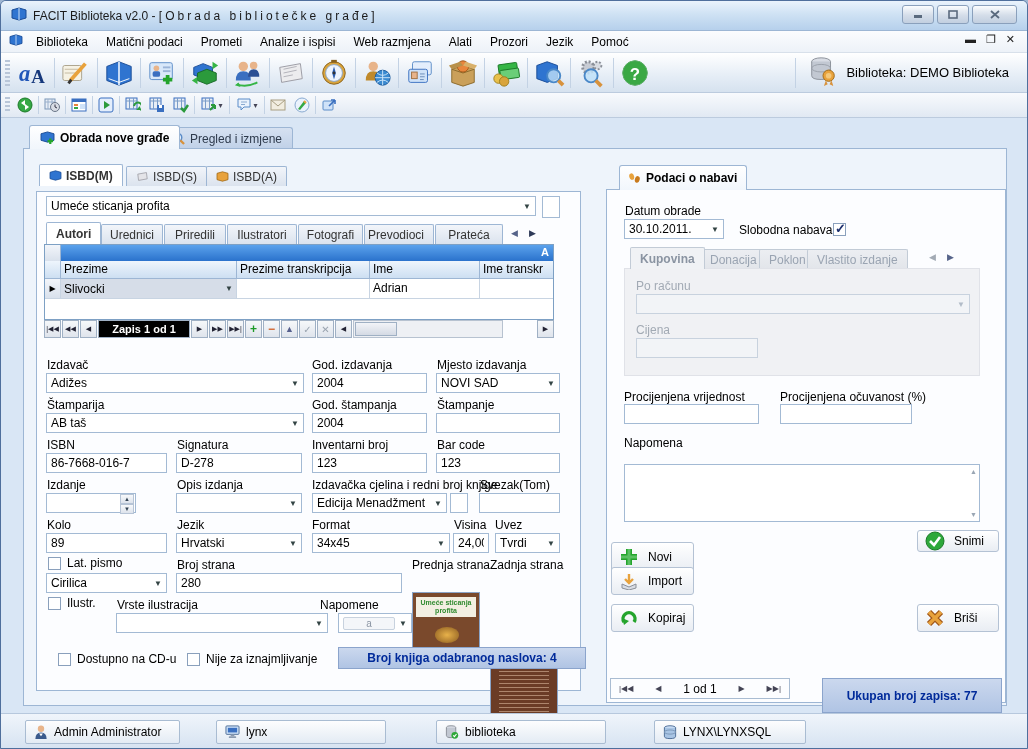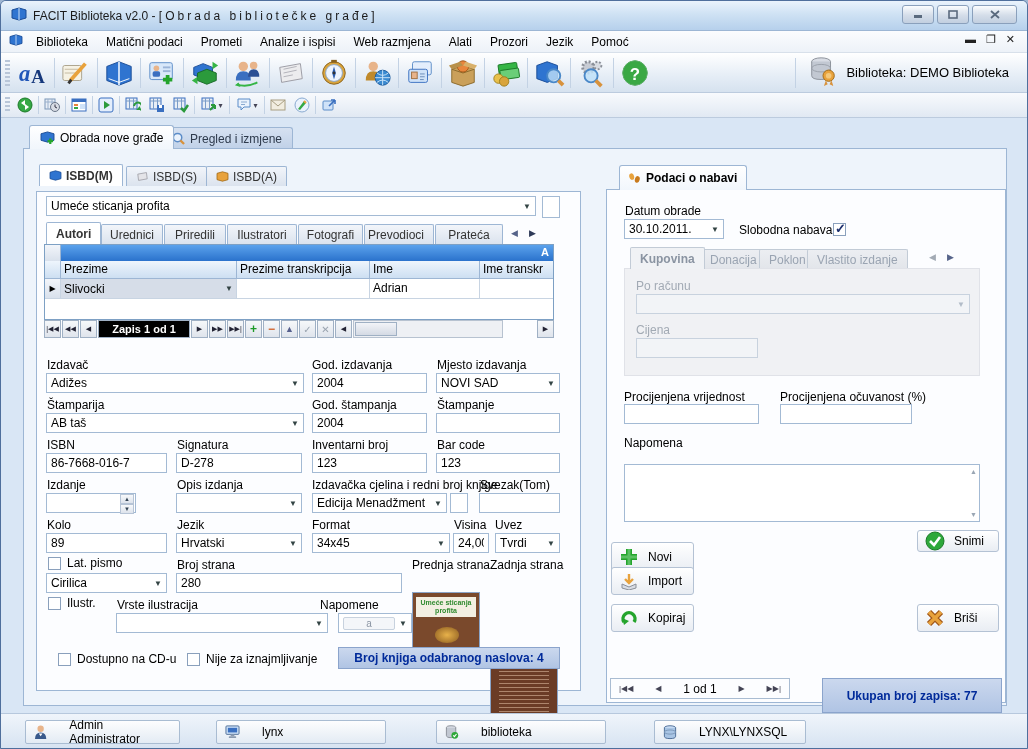--- a/index.html
+++ b/index.html
@@ -47,21 +47,21 @@
   .caret { font-size:8px; color:#445; margin-left:1px; }
   #tb-right { margin-left:auto; display:flex; align-items:center; margin-right:18px; }
   #tb-right .lib-label { margin-left:6px; font-size:13px; }
 
   
   #client { position:absolute; left:0; top:117px; width:1028px; height:595px;
     background:#d9e6f5; }
   .tab { display:inline-flex; align-items:center; gap:5px; padding:0 10px; height:22px;
     background:linear-gradient(#d6e1f1,#c0d1e8); border:1px solid #9db6d4;
     border-bottom:none; border-radius:3px 3px 0 0; color:#2e3a4c; }
-  .tab.active { background:linear-gradient(#ffffff,#f1f6fc); font-weight:normal; color:#000; height:24px;align-items:center; }
+  .tab.active { background:linear-gradient(#ffffff,#f1f6fc); font-weight:bold; color:#000; height:24px;align-items:center; }
   #content-panel { position:absolute; left:22px; top:30px; width:984px; height:558px;
     background:#eef4fb; border:1px solid #9db6d4; }
 
   
   #left-page { position:absolute; left:35px; top:73px; width:545px; height:500px;
     background:#fcfdff; border:1px solid #9db6d4; }
   #right-page { position:absolute; left:605px; top:71px; width:400px; height:514px;
     background:#fcfdff; border:1px solid #9db6d4; }
 
   .lbl { font-size:12px; white-space:nowrap; }
@@ -150,21 +150,21 @@
 
   .bigbtn { display:flex; align-items:center; gap:8px; padding:0 6px;
     background:linear-gradient(#ffffff,#e9edf3); border:1px solid #b4c2d4; border-radius:3px;
     font-size:12px; }
   .bigbtn .bicon { width:22px; height:22px; display:flex; align-items:center; justify-content:center; }
 
   
   #statusbar { position:absolute; left:0; top:712px; width:100%; height:37px;
     background:linear-gradient(#f0f5fb,#d5e2f1); border-top:1px solid #b7c8dd;
     display:flex; align-items:center; }
-  .sbtn { height:24px; display:flex; align-items:center; gap:22px; padding:0 8px;
+  .sbtn { height:24px; display:flex; align-items:center; gap:6px; padding:0 8px;
     background:linear-gradient(#fdfdfe,#e3ebf4); border:1px solid #a9bcd2; border-radius:2px;
     font-size:12px; }
 </style>
 </head>
 <body>
 
 <div id="win">
 
   <div id="titlebar">
     <span class="ticon">
@@ -692,21 +692,21 @@
       </div>
 
       <div class="chkrow abs" style="left:21px;top:460px">
         <span class="chk"></span>
         <span class="lbl">Dostupno na CD-u</span>
       </div>
       <div class="chkrow abs" style="left:150px;top:460px">
         <span class="chk"></span>
         <span class="lbl">Nije za iznajmljivanje</span>
       </div>
-      <div class="bluebar abs" style="left:301px;top:455px;width:222px;height:22px">Broj knjiga odabranog naslova: 4</div>
+      <div class="bluebar abs" style="left:301px;top:455px;width:248px;height:22px">Broj knjiga odabranog naslova: 4</div>
     </div>
 
     <div id="nabava-tab">
       <svg width="13" height="13" viewBox="0 0 14 14">
           <ellipse cx="4" cy="5" rx="2.6" ry="3.6" fill="#e8a23c" transform="rotate(-15 4 5)"></ellipse>
           <ellipse cx="10" cy="8" rx="2.6" ry="3.6" fill="#c87a1c" transform="rotate(15 10 8)"></ellipse>
         </svg>
       <span>Podaci o nabavi</span>
     </div>
     <div id="right-page">

